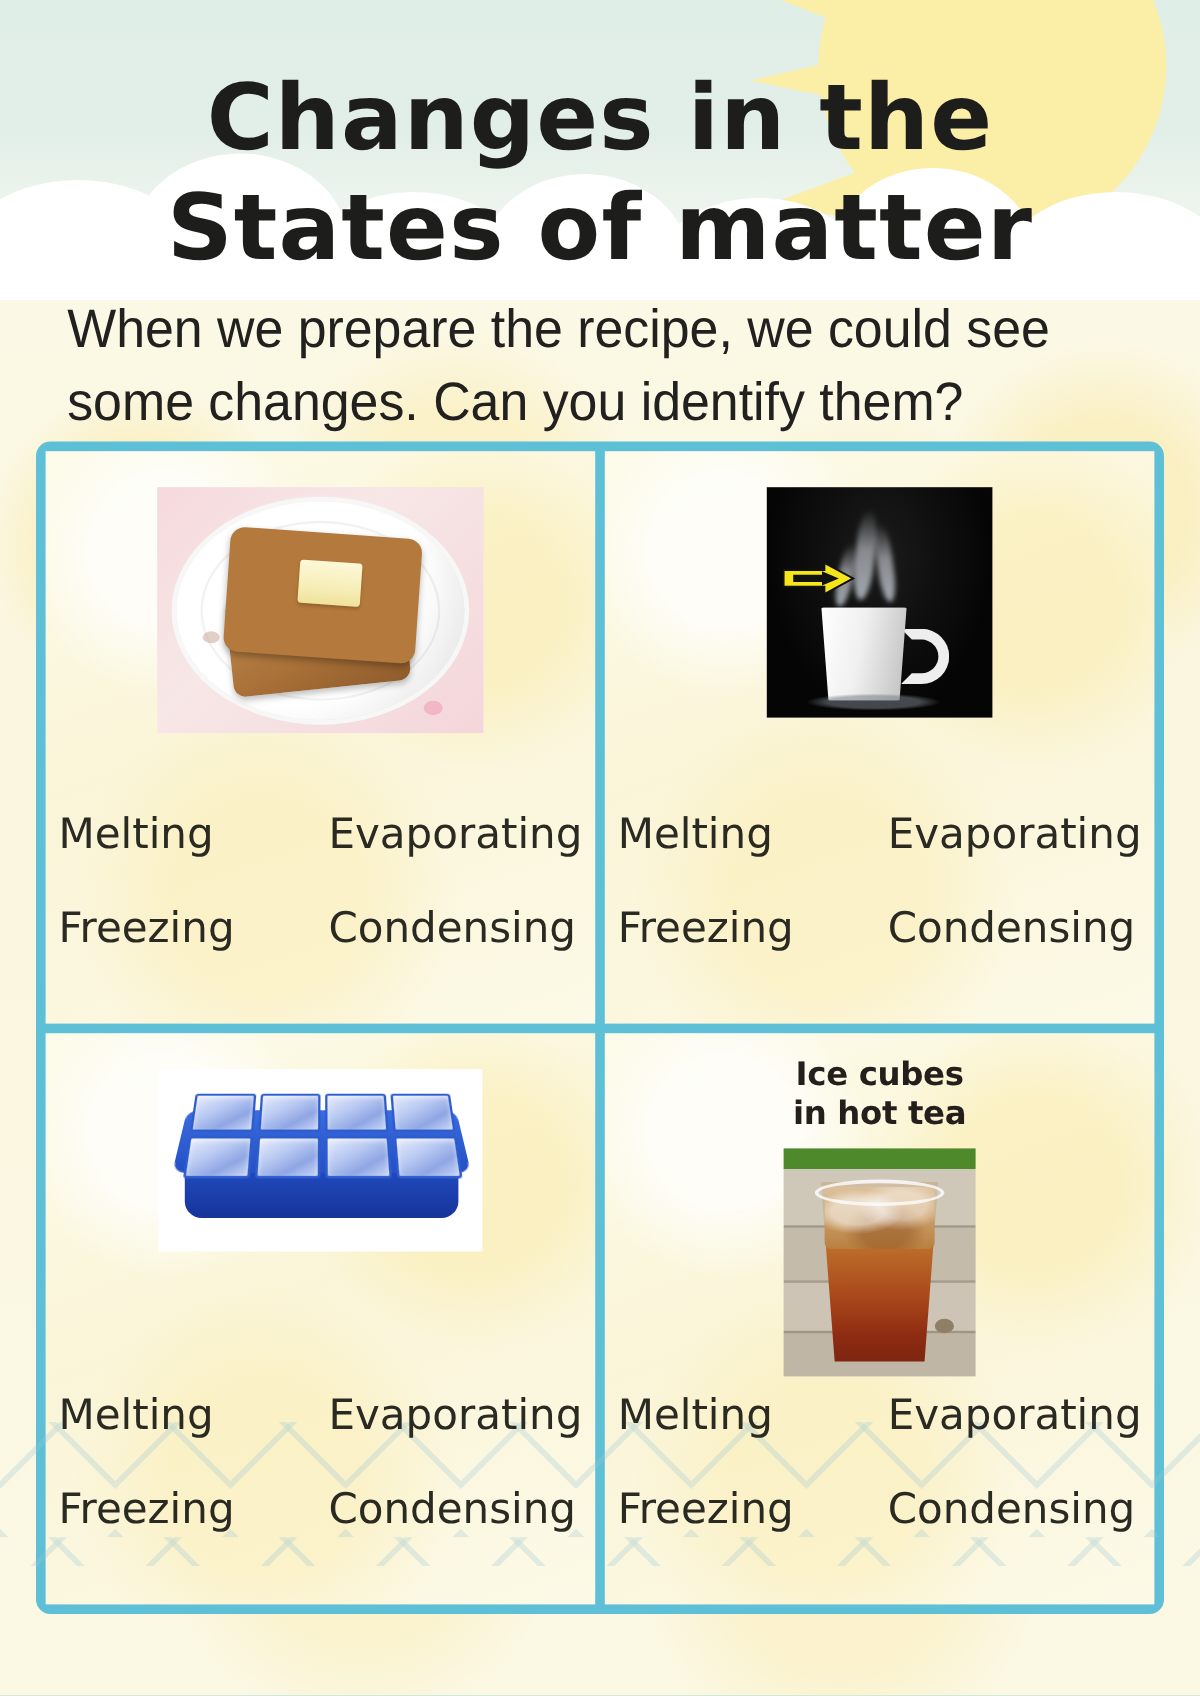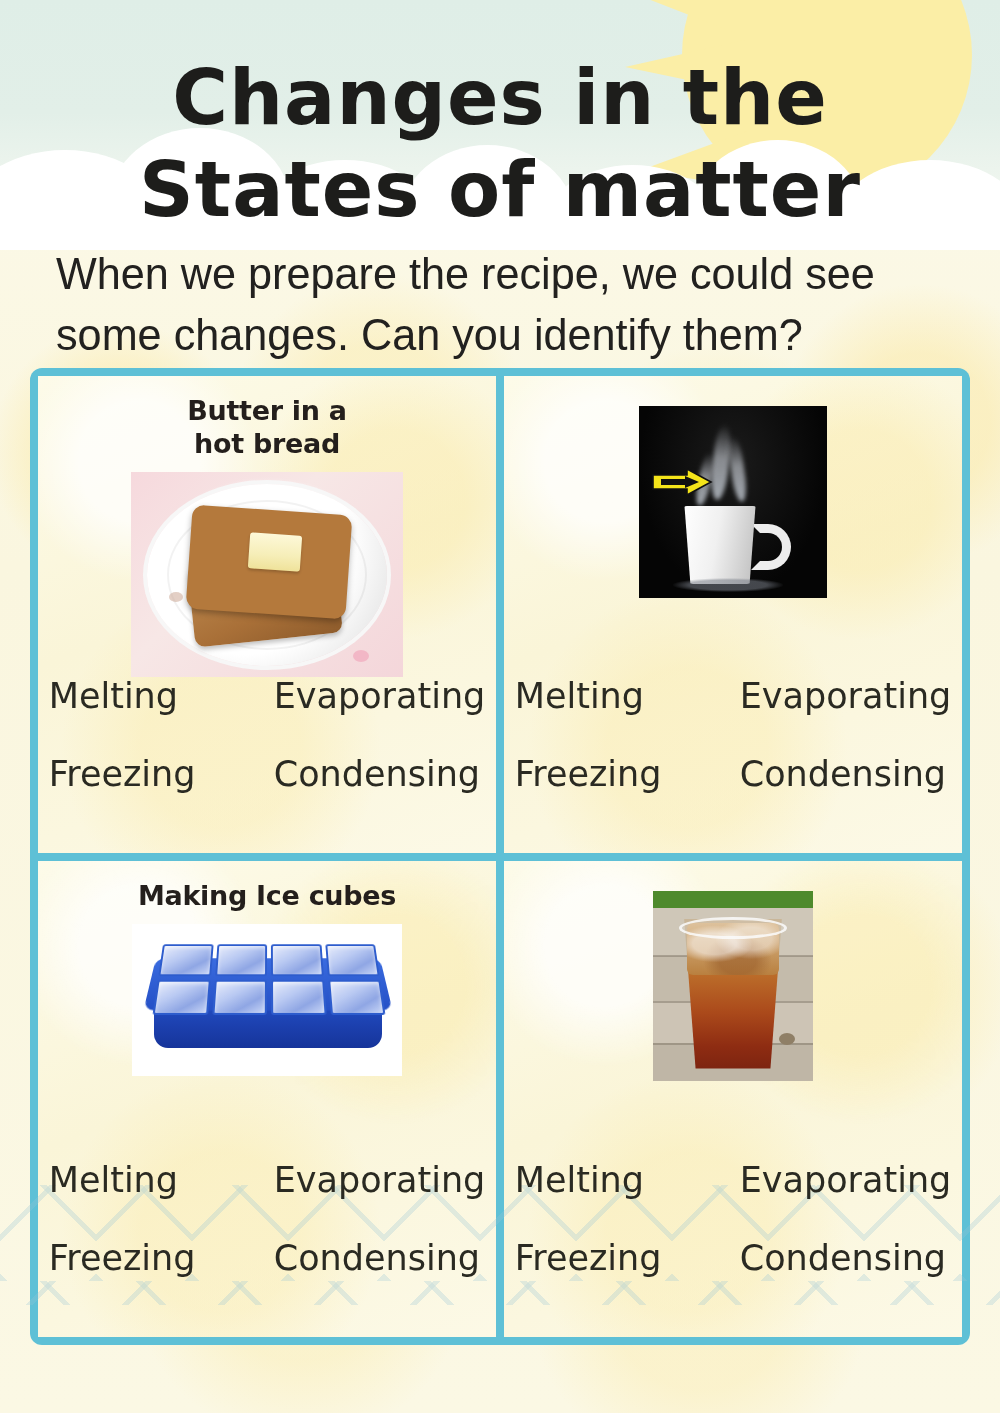--- a/index.html
+++ b/index.html
@@ -421,22 +421,20 @@
   </div>
 
   <h1 id="title">Changes in the
 States of matter</h1>
   <p id="subtitle">When we prepare the recipe, we could see
 some changes. Can you identify them?</p>
 
   <div id="grid">
 
     <div class="card">
-      <div class="card-title">Butter in a
-hot bread</div>
 
       <div class="photo ph-toast">
         <div class="mat"></div>
         <div class="plate"></div>
         <div class="slice-b"></div>
         <div class="slice-a"></div>
         <div class="butter"></div>
         <div class="dot1"></div>
         <div class="dot2"></div>
       </div>
@@ -466,21 +464,20 @@
 
       <div class="options">
         <span class="opt">Melting</span>
         <span class="opt">Evaporating</span>
         <span class="opt">Freezing</span>
         <span class="opt">Condensing</span>
       </div>
     </div>
 
     <div class="card">
-      <div class="card-title">Making Ice cubes</div>
 
       <div class="photo ph-tray">
         <div class="base"></div>
         <div class="top"></div>
         <div class="cubes">
           <div class="cube"></div>
           <div class="cube"></div>
           <div class="cube"></div>
           <div class="cube"></div>
           <div class="cube"></div>
@@ -492,20 +489,22 @@
 
       <div class="options">
         <span class="opt">Melting</span>
         <span class="opt">Evaporating</span>
         <span class="opt">Freezing</span>
         <span class="opt">Condensing</span>
       </div>
     </div>
 
     <div class="card">
+      <div class="card-title">Ice cubes
+in hot tea</div>
 
       <div class="photo ph-tea">
         <div class="plank" style="top:64px;"></div>
         <div class="plank" style="top:110px;"></div>
         <div class="plank" style="top:152px;"></div>
         <div class="knot"></div>
         <div class="cup"></div>
         <div class="ice"></div>
         <div class="rim"></div>
       </div>

